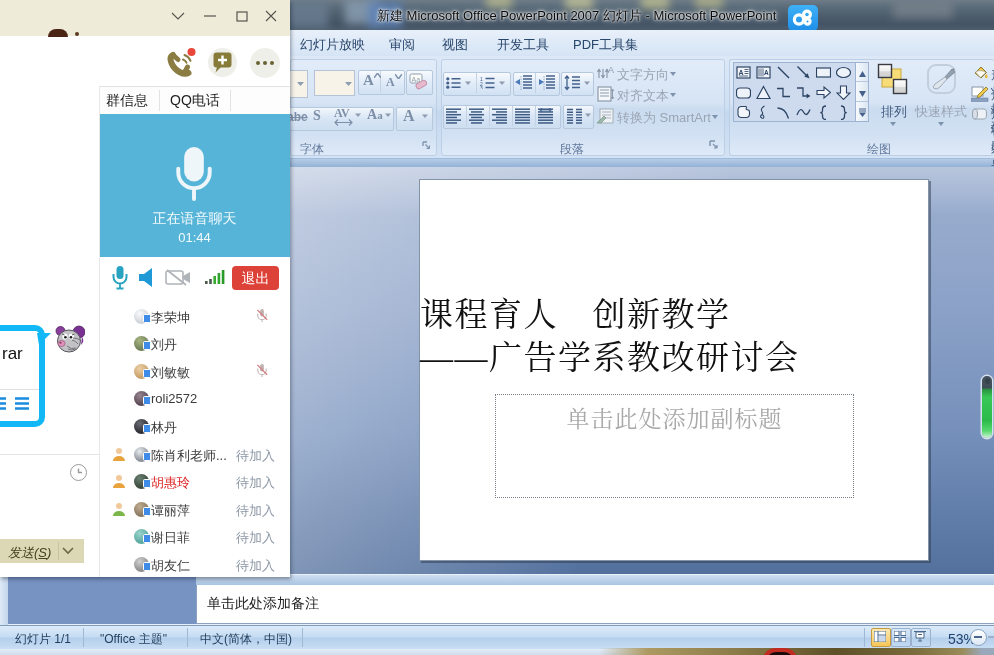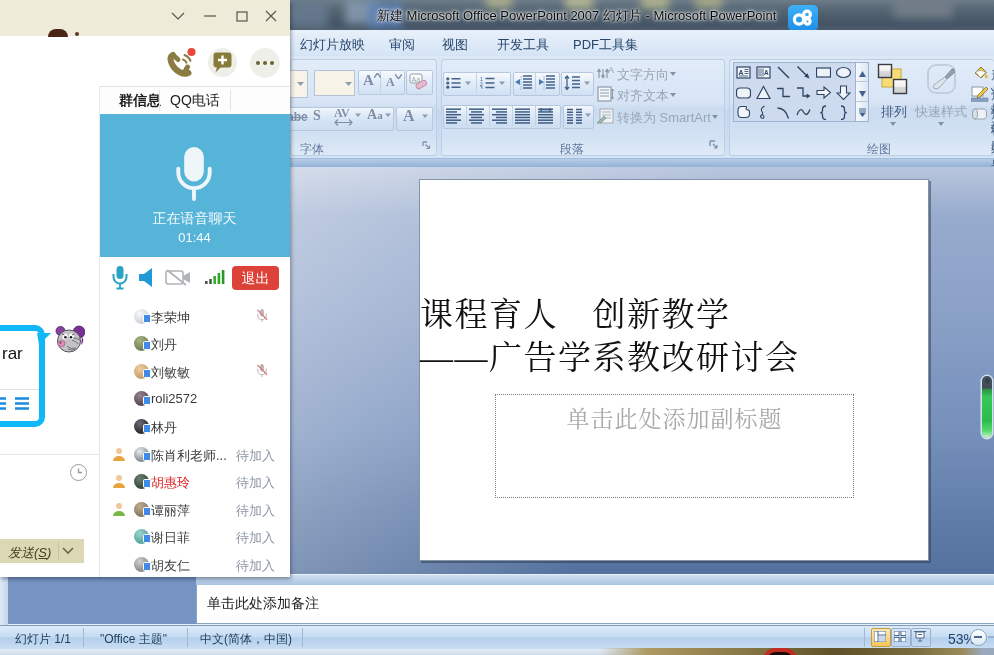--- a/index.html
+++ b/index.html
@@ -484,21 +484,21 @@
       <rect x="0.5" y="0.5" width="18" height="15" rx="3" fill="#877b3a"></rect>
       <path d="M4 15 l-1.5 5.5 5.5-5.5 z" fill="#877b3a"></path>
       <path d="M9.5 3.5 v9 M5 8 h9" stroke="#fff" stroke-width="2.4"></path>
     </svg>
   <div class="abs" style="left:250px;top:48px;width:30px;height:30px;border-radius:50%;background:#efefea;">
     <div class="abs" style="left:6px;top:13px;width:4px;height:4px;border-radius:50%;background:#6b6234;"></div>
     <div class="abs" style="left:13px;top:13px;width:4px;height:4px;border-radius:50%;background:#6b6234;"></div>
     <div class="abs" style="left:20px;top:13px;width:4px;height:4px;border-radius:50%;background:#6b6234;"></div>
   </div>
   <div id="tabs2">
-    <span class="t" style="left:20px;font-weight:bold;">群信息</span>
+    <span class="t" style="left:7px;">群信息</span>
     <span class="v" style="left:60px;"></span>
     <span class="t" style="left:71px;">QQ电话</span>
     <span class="v" style="left:131px;"></span>
   </div>
   <div id="voicepanel">
     <svg class="abs" style="left:75px;top:33px;width:40px;height:55px;" viewBox="0 0 40 56">
       <rect x="10" y="0" width="20" height="35" rx="10" fill="#eef6f9"></rect>
       <path d="M4 22 v4 a16 16 0 0 0 32 0 v-4" stroke="#eef6f9" stroke-width="4" fill="none" stroke-linecap="round"></path>
       <path d="M20 44 v9" stroke="#eef6f9" stroke-width="4" stroke-linecap="round"></path>
     </svg>

